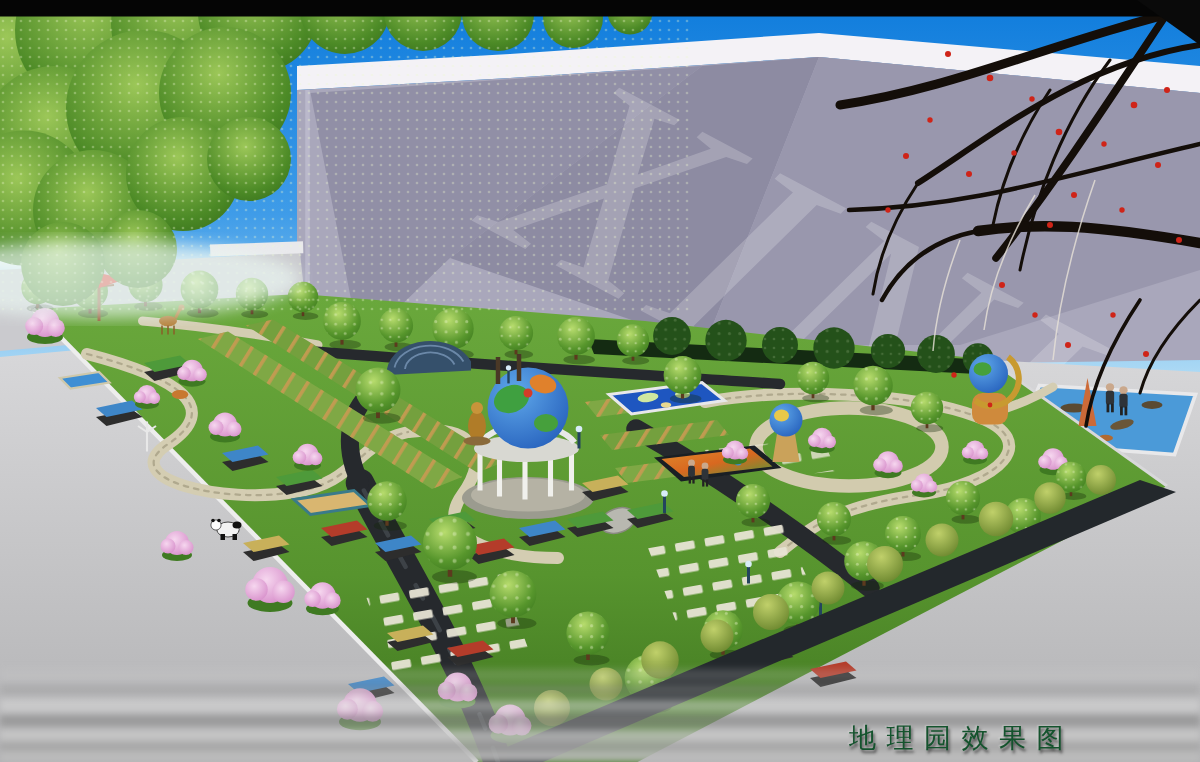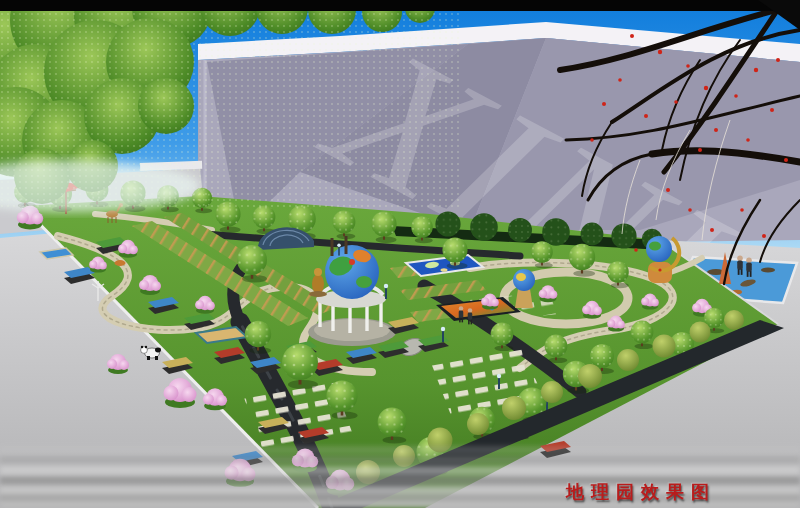--- a/index.html
+++ b/index.html
@@ -1,19 +1,19 @@
 <!DOCTYPE html>
 <html><head>
 <meta charset="utf-8">
 <style>
   html,body{margin:0;padding:0;background:#111;}
   .stage{position:relative;width:800px;height:508px;overflow:hidden;background:#9fd2f2;
          font-family:"DejaVu Sans","Liberation Sans",sans-serif;}
   .stage svg{position:absolute;left:0;top:0;}
-  .caption{position:absolute;left:566px;top:480px;color:#b91c1c;font-size:18px;font-weight:bold;
+  .caption{position:absolute;left:566px;top:480px;color:#14532d;font-size:18px;font-weight:normal;
            letter-spacing:7px;text-shadow:1px 2px 2px rgba(40,40,40,.75), -1px -1px 1px rgba(255,255,255,.25);
            font-family:"DejaVu Sans","Liberation Serif",sans-serif;white-space:nowrap;}
 </style>
 </head>
 <body>
 
 <div class="stage">
 <svg width="800" height="508" viewBox="0 0 800 508">
 <defs>
   <linearGradient id="skyG" x1="0" y1="0" x2="0" y2="1">

